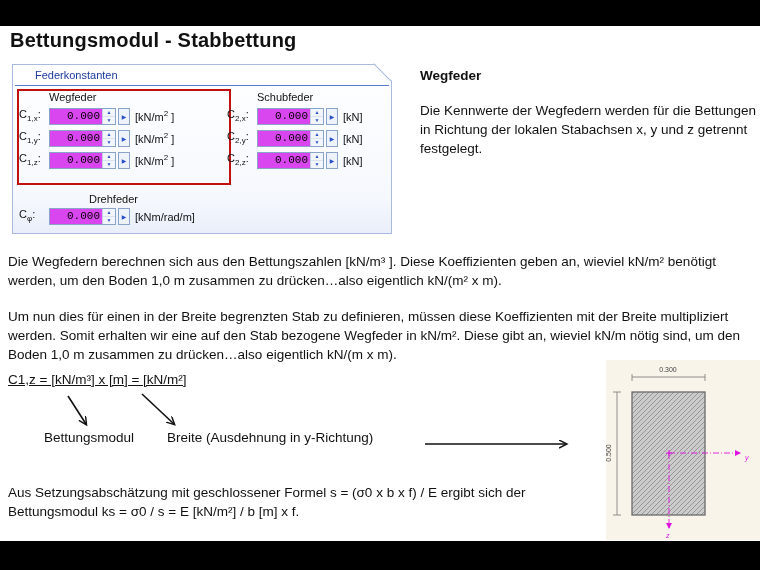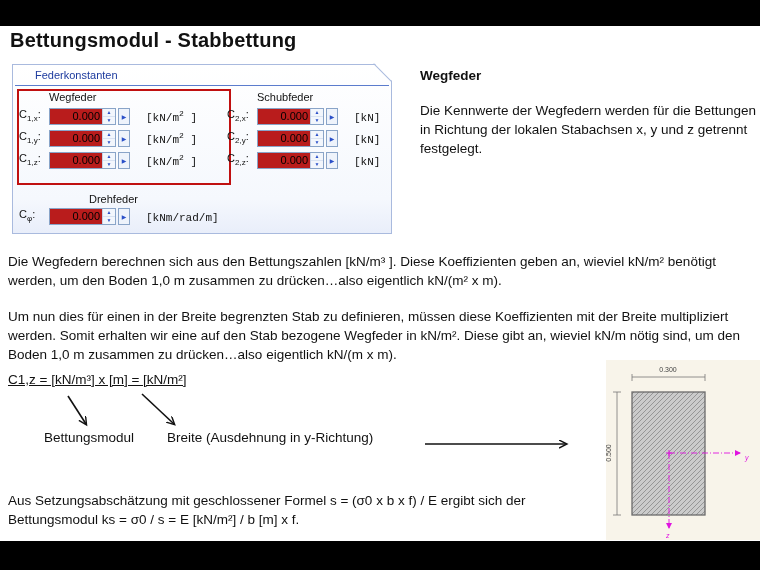--- a/index.html
+++ b/index.html
@@ -19,44 +19,44 @@
   .notch-cover{position:absolute;top:-1px;right:-1px;width:0;height:0;
                border-top:17px solid #ffffff;border-left:17px solid transparent;}
   .notch-line{position:absolute;top:7px;right:-4px;width:25px;height:1px;background:#a9bade;
               transform:rotate(45deg);}
   .group-label{position:absolute;font-size:11px;}
   .row{position:absolute;display:flex;align-items:center;height:18px;font-size:11px;}
   .rowlabel{width:30px;white-space:nowrap;}
   .rowlabel sub{font-size:8px;}
   .fieldbox{display:flex;align-items:stretch;height:17px;box-sizing:border-box;
             border:1px solid #89a4c8;background:#fff;}
-  .numfield{width:50px;height:15px;border:none;outline:none;background:#b91c1c;
-            font-family:Liberation Sans, sans-serif;font-size:11px;text-align:right;padding:0 2px 0 0;}
+  .numfield{width:50px;height:15px;border:none;outline:none;background:#d946ef;
+            font-family:Liberation Mono, monospace;font-size:11px;text-align:right;padding:0 2px 0 0;}
   .spin{display:flex;flex-direction:column;width:12px;border-left:1px solid #c5d2e8;}
   .sb{flex:1;display:flex;align-items:center;justify-content:center;font-size:5px;line-height:1;
       color:#2b50c8;background:#f2f6fc;cursor:default;}
   .sb-up{border-bottom:1px solid #d8e2f2;}
   .morebtn{margin-left:2px;width:12px;height:17px;box-sizing:border-box;border:1px solid #89a4c8;
            background:#eef3fb;color:#2b50c8;font-size:6px;display:flex;align-items:center;justify-content:center;}
-  .unit{margin-left:16px;white-space:nowrap;font-family:Liberation Mono, monospace;}
+  .unit{margin-left:5px;white-space:nowrap;}
   .unit sup{font-size:8px;}
   .redbox{position:absolute;left:4px;top:24px;width:210px;height:92px;border:2px solid #c01010;}
 
   
   .note-heading{position:absolute;left:420px;top:68px;font-size:13.5px;font-weight:bold;}
   .note-body{position:absolute;left:420px;top:101px;width:336px;font-size:13.5px;line-height:19px;}
 
   
   .para{position:absolute;left:8px;font-size:13.5px;line-height:19px;}
   .p1{top:252px;width:748px;}
   .p2{top:307px;width:748px;}
   .formula{top:370px;width:560px;text-decoration:underline;}
   .lbl-bett{position:absolute;left:44px;top:430px;font-size:13.5px;}
   .lbl-breite{position:absolute;left:167px;top:430px;font-size:13.5px;}
-  .p3{top:483px;width:588px;margin-top:8px;}
+  .p3{top:483px;width:588px;}
 
   .arrows-svg{position:absolute;left:0;top:386px;width:600px;height:74px;}
   .figure{position:absolute;left:606px;top:360px;width:154px;height:180px;}
 </style>
 </head>
 <body>
 
 <div class="bar bar-top"></div>
 <div class="bar bar-bottom"></div>
 

